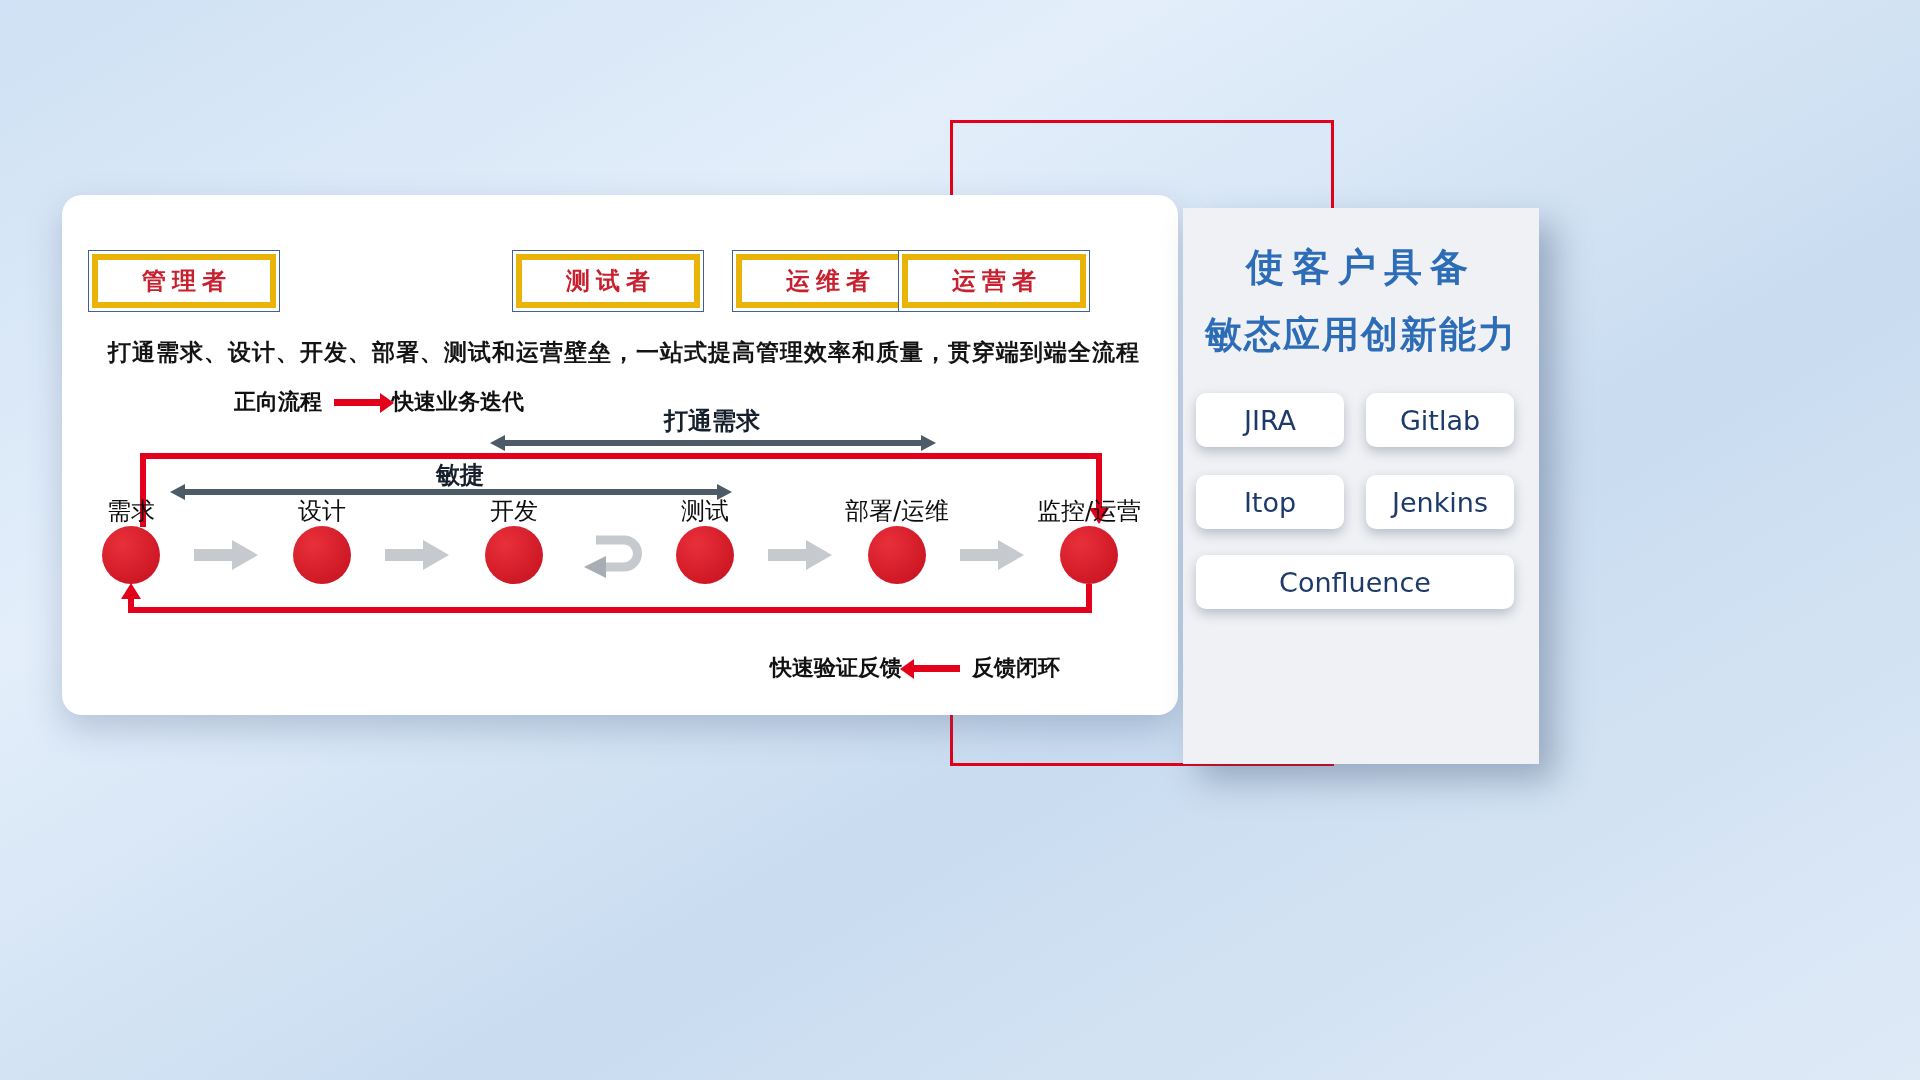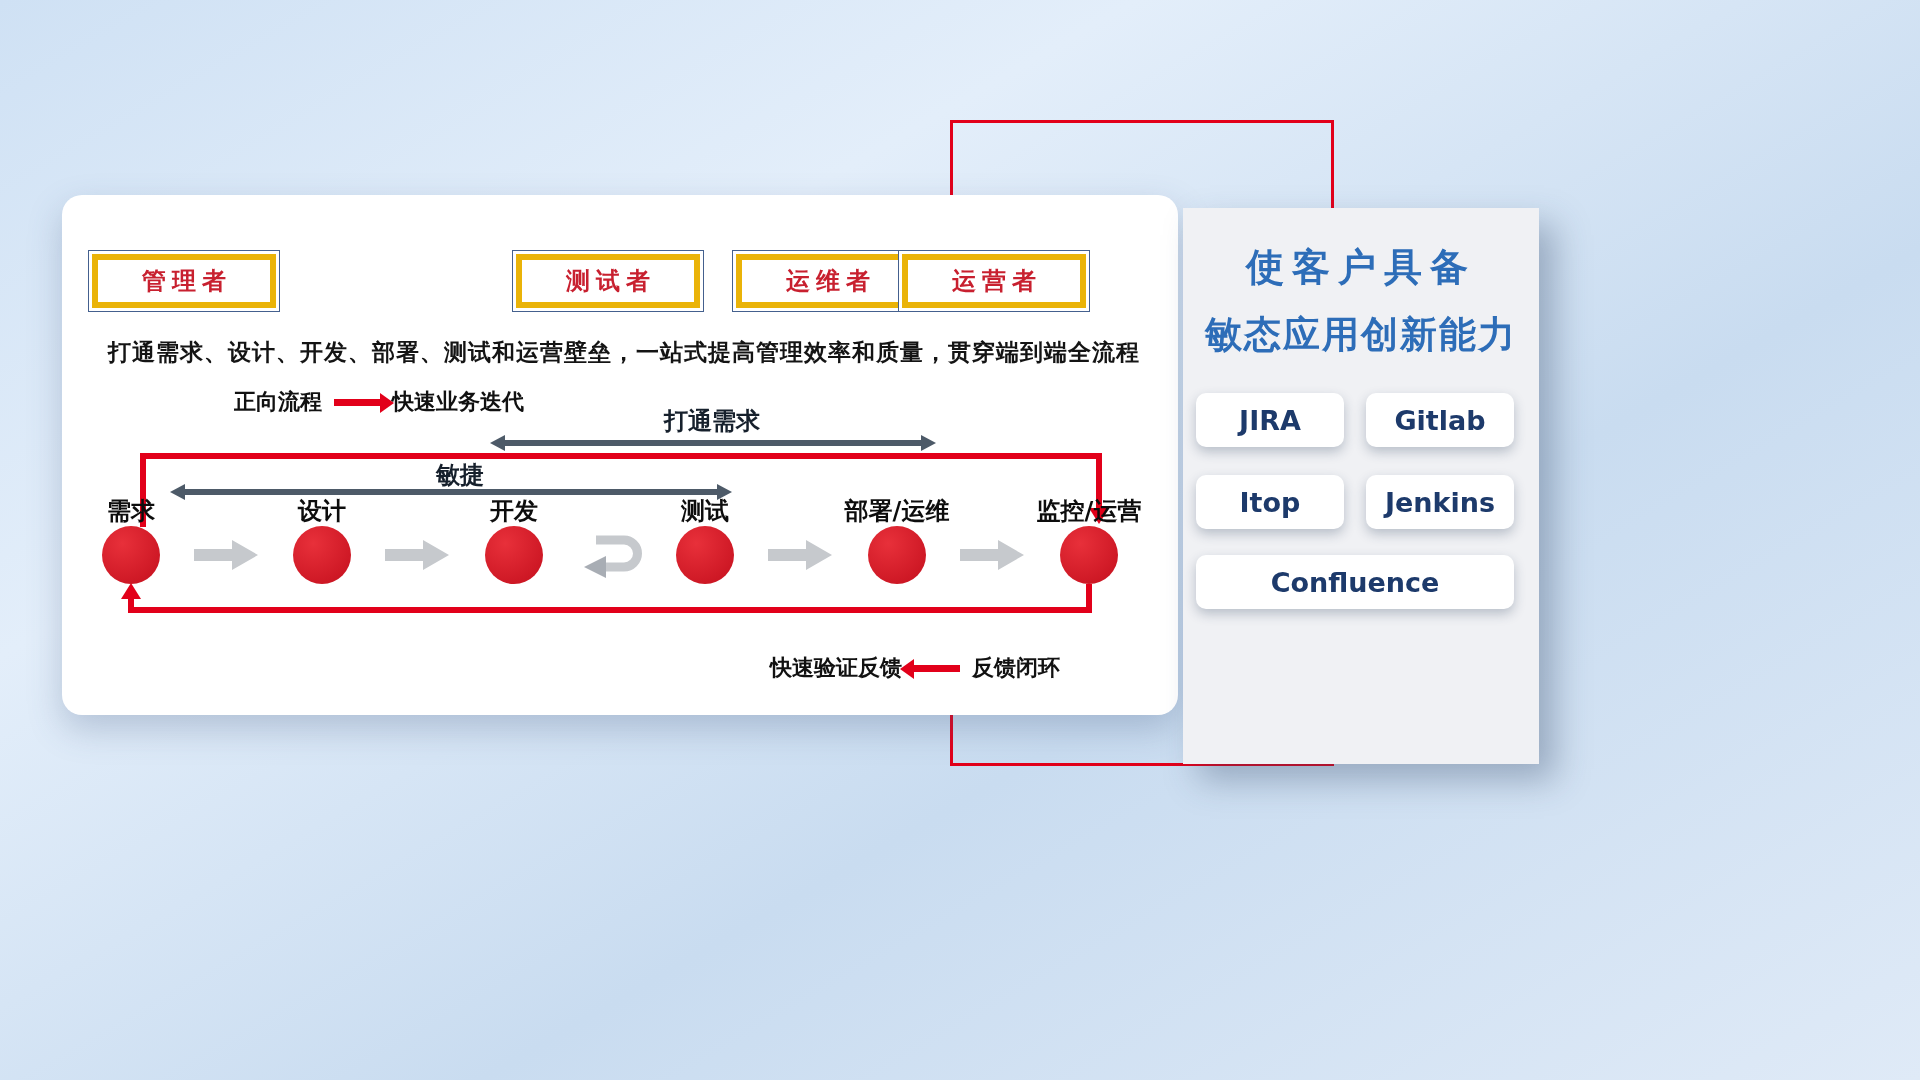--- a/index.html
+++ b/index.html
@@ -67,38 +67,38 @@
     border-left:10px solid transparent; border-right:10px solid transparent; border-top:16px solid #e2001a; }
   .tri-up { position:absolute; left:59px; top:388px; width:0; height:0;
     border-left:10px solid transparent; border-right:10px solid transparent; border-bottom:16px solid #e2001a; }
 
   
   .node { position:absolute; top:331px; width:58px; height:58px; border-radius:50%;
     background:radial-gradient(circle at 35% 30%, #e8303a, #c40f1d); }
   #node-0 { left:40px; }  #node-1 { left:231px; } #node-2 { left:423px; }
   #node-3 { left:614px; } #node-4 { left:806px; } #node-5 { left:998px; }
   .node-label { position:absolute; top:300px; width:170px; text-align:center;
-    font-size:24px; font-weight:bold; color:#0d0d0d; }
+    font-size:24px; font-weight:normal; color:#0d0d0d; }
   #nlabel-0 { left:-16px; } #nlabel-1 { left:175px; } #nlabel-2 { left:367px; }
   #nlabel-3 { left:558px; } #nlabel-4 { left:750px; } #nlabel-5 { left:942px; }
 
   .garrow { position:absolute; top:342px; }
   #garrow-0 { left:132px; } #garrow-1 { left:323px; } #garrow-2 { left:706px; } #garrow-3 { left:898px; }
   .uturn { position:absolute; left:510px; top:332px; }
 
   
   .panel { position:absolute; left:1183px; top:208px; width:356px; height:556px;
     background:#f0f1f4; z-index:3; box-shadow:16px 16px 32px rgba(50,70,100,.35); }
   .panel-title { position:absolute; left:0; right:0; text-align:center;
     font-weight:bold; color:#2d6db8; }
   #ptitle-1 { top:34px;  font-size:38px; letter-spacing:8px; }
   #ptitle-2 { top:102px; font-size:37px; letter-spacing:2px; }
   .tool-btn { position:absolute; height:54px; background:#fff; border-radius:10px;
     box-shadow:0 5px 12px rgba(40,60,90,.28); display:flex; align-items:center; justify-content:center;
-    font-size:27px; font-weight:bold; color:#1d3a6b; }
+    font-size:27px; font-weight:normal; color:#1d3a6b; }
   #tool-0 { left:13px;  top:185px; width:148px; }
   #tool-1 { left:183px; top:185px; width:148px; }
   #tool-2 { left:13px;  top:267px; width:148px; }
   #tool-3 { left:183px; top:267px; width:148px; }
   #tool-4 { left:13px;  top:347px; width:318px; }
 </style>
 </head>
 <body>
 
 <div class="stage">

